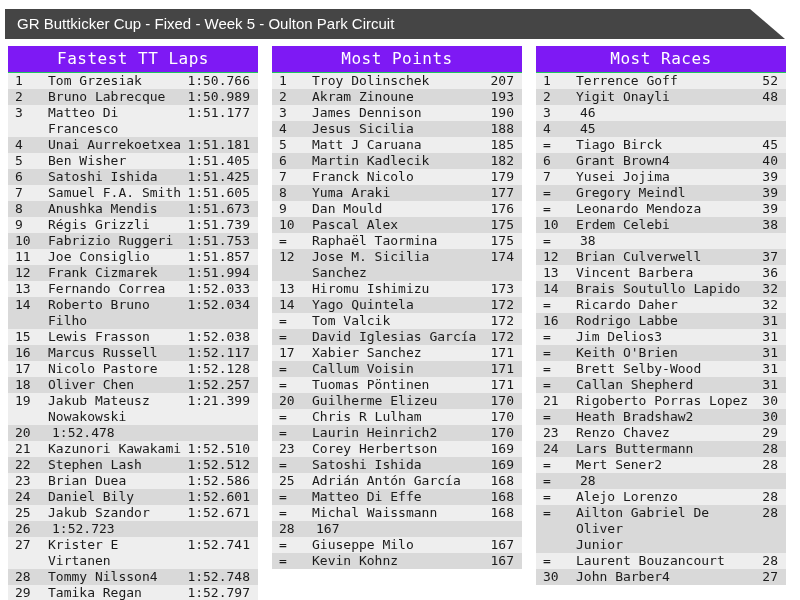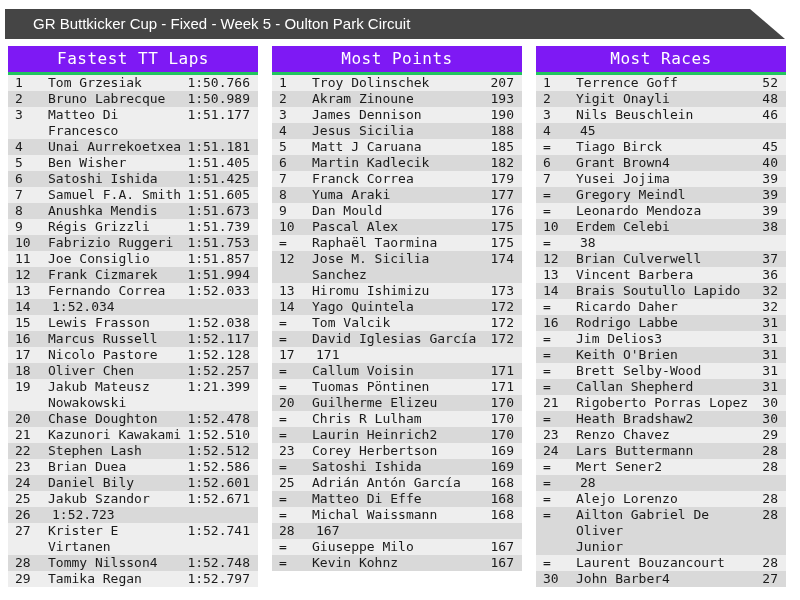--- a/index.html
+++ b/index.html
@@ -10,33 +10,33 @@
   }
   .titlebar {
     margin:9px 0 0 5px;
     width:780px; height:30px;
     background:#454545;
     clip-path: polygon(0 0, 745px 0, 780px 100%, 0 100%);
   }
   .title-text {
     color:#ffffff;
     font:15px/30px "Liberation Sans", sans-serif;
-    padding-left:28px;
+    padding-left:12px;
     white-space:nowrap;
   }
   .columns {
     display:flex; gap:14px;
     margin:7px 0 0 8px;
     width:778px;
   }
   .column { width:250px; flex:none; }
   .col-header {
     height:26px;
     background:#7e19f4;
-    border-bottom:3px solid #22c55e;
+    border-bottom:1px solid #22c55e;
     color:#ffffff;
     text-align:center;
     font:16px/26px "DejaVu Sans Mono", monospace;
     letter-spacing:0.5px;
   }
   .col-body { width:100%; }
   .row {
     display:flex; align-items:flex-start;
     padding:0 8px 0 7px;
     font:13px/16px "DejaVu Sans Mono", monospace;
@@ -119,20 +119,21 @@
           <span class="name">Frank Cizmarek</span>
           <span class="value">1:51.994</span>
         </div>
         <div class="row">
           <span class="rank">13</span>
           <span class="name">Fernando Correa</span>
           <span class="value">1:52.033</span>
         </div>
         <div class="row alt">
           <span class="rank">14</span>
+          <span class="name">Roberto Bruno Filho</span>
           <span class="value">1:52.034</span>
         </div>
         <div class="row">
           <span class="rank">15</span>
           <span class="name">Lewis Frasson</span>
           <span class="value">1:52.038</span>
         </div>
         <div class="row alt">
           <span class="rank">16</span>
           <span class="name">Marcus Russell</span>
@@ -149,21 +150,20 @@
           <span class="value">1:52.257</span>
         </div>
         <div class="row">
           <span class="rank">19</span>
           <span class="name">Jakub Mateusz
 Nowakowski</span>
           <span class="value">1:21.399</span>
         </div>
         <div class="row alt">
           <span class="rank">20</span>
-          <span class="name">Chase Doughton</span>
           <span class="value">1:52.478</span>
         </div>
         <div class="row">
           <span class="rank">21</span>
           <span class="name">Kazunori Kawakami</span>
           <span class="value">1:52.510</span>
         </div>
         <div class="row alt">
           <span class="rank">22</span>
           <span class="name">Stephen Lash</span>
@@ -233,21 +233,21 @@
           <span class="name">Matt J Caruana</span>
           <span class="value">185</span>
         </div>
         <div class="row alt">
           <span class="rank">6</span>
           <span class="name">Martin Kadlecik</span>
           <span class="value">182</span>
         </div>
         <div class="row">
           <span class="rank">7</span>
-          <span class="name">Franck Correa</span>
+          <span class="name">Franck Nicolo</span>
           <span class="value">179</span>
         </div>
         <div class="row alt">
           <span class="rank">8</span>
           <span class="name">Yuma Araki</span>
           <span class="value">177</span>
         </div>
         <div class="row">
           <span class="rank">9</span>
           <span class="name">Dan Mould</span>
@@ -283,20 +283,21 @@
           <span class="name">Tom Valcik</span>
           <span class="value">172</span>
         </div>
         <div class="row alt">
           <span class="rank">=</span>
           <span class="name">David Iglesias García</span>
           <span class="value">172</span>
         </div>
         <div class="row">
           <span class="rank">17</span>
+          <span class="name">Xabier Sanchez</span>
           <span class="value">171</span>
         </div>
         <div class="row alt">
           <span class="rank">=</span>
           <span class="name">Callum Voisin</span>
           <span class="value">171</span>
         </div>
         <div class="row">
           <span class="rank">=</span>
           <span class="name">Tuomas Pöntinen</span>
@@ -366,21 +367,20 @@
           <span class="name">Terrence Goff</span>
           <span class="value">52</span>
         </div>
         <div class="row alt">
           <span class="rank">2</span>
           <span class="name">Yigit Onayli</span>
           <span class="value">48</span>
         </div>
         <div class="row">
           <span class="rank">3</span>
-          <span class="name">Nils Beuschlein</span>
           <span class="value">46</span>
         </div>
         <div class="row alt">
           <span class="rank">4</span>
           <span class="value">45</span>
         </div>
         <div class="row">
           <span class="rank">=</span>
           <span class="name">Tiago Birck</span>
           <span class="value">45</span>

